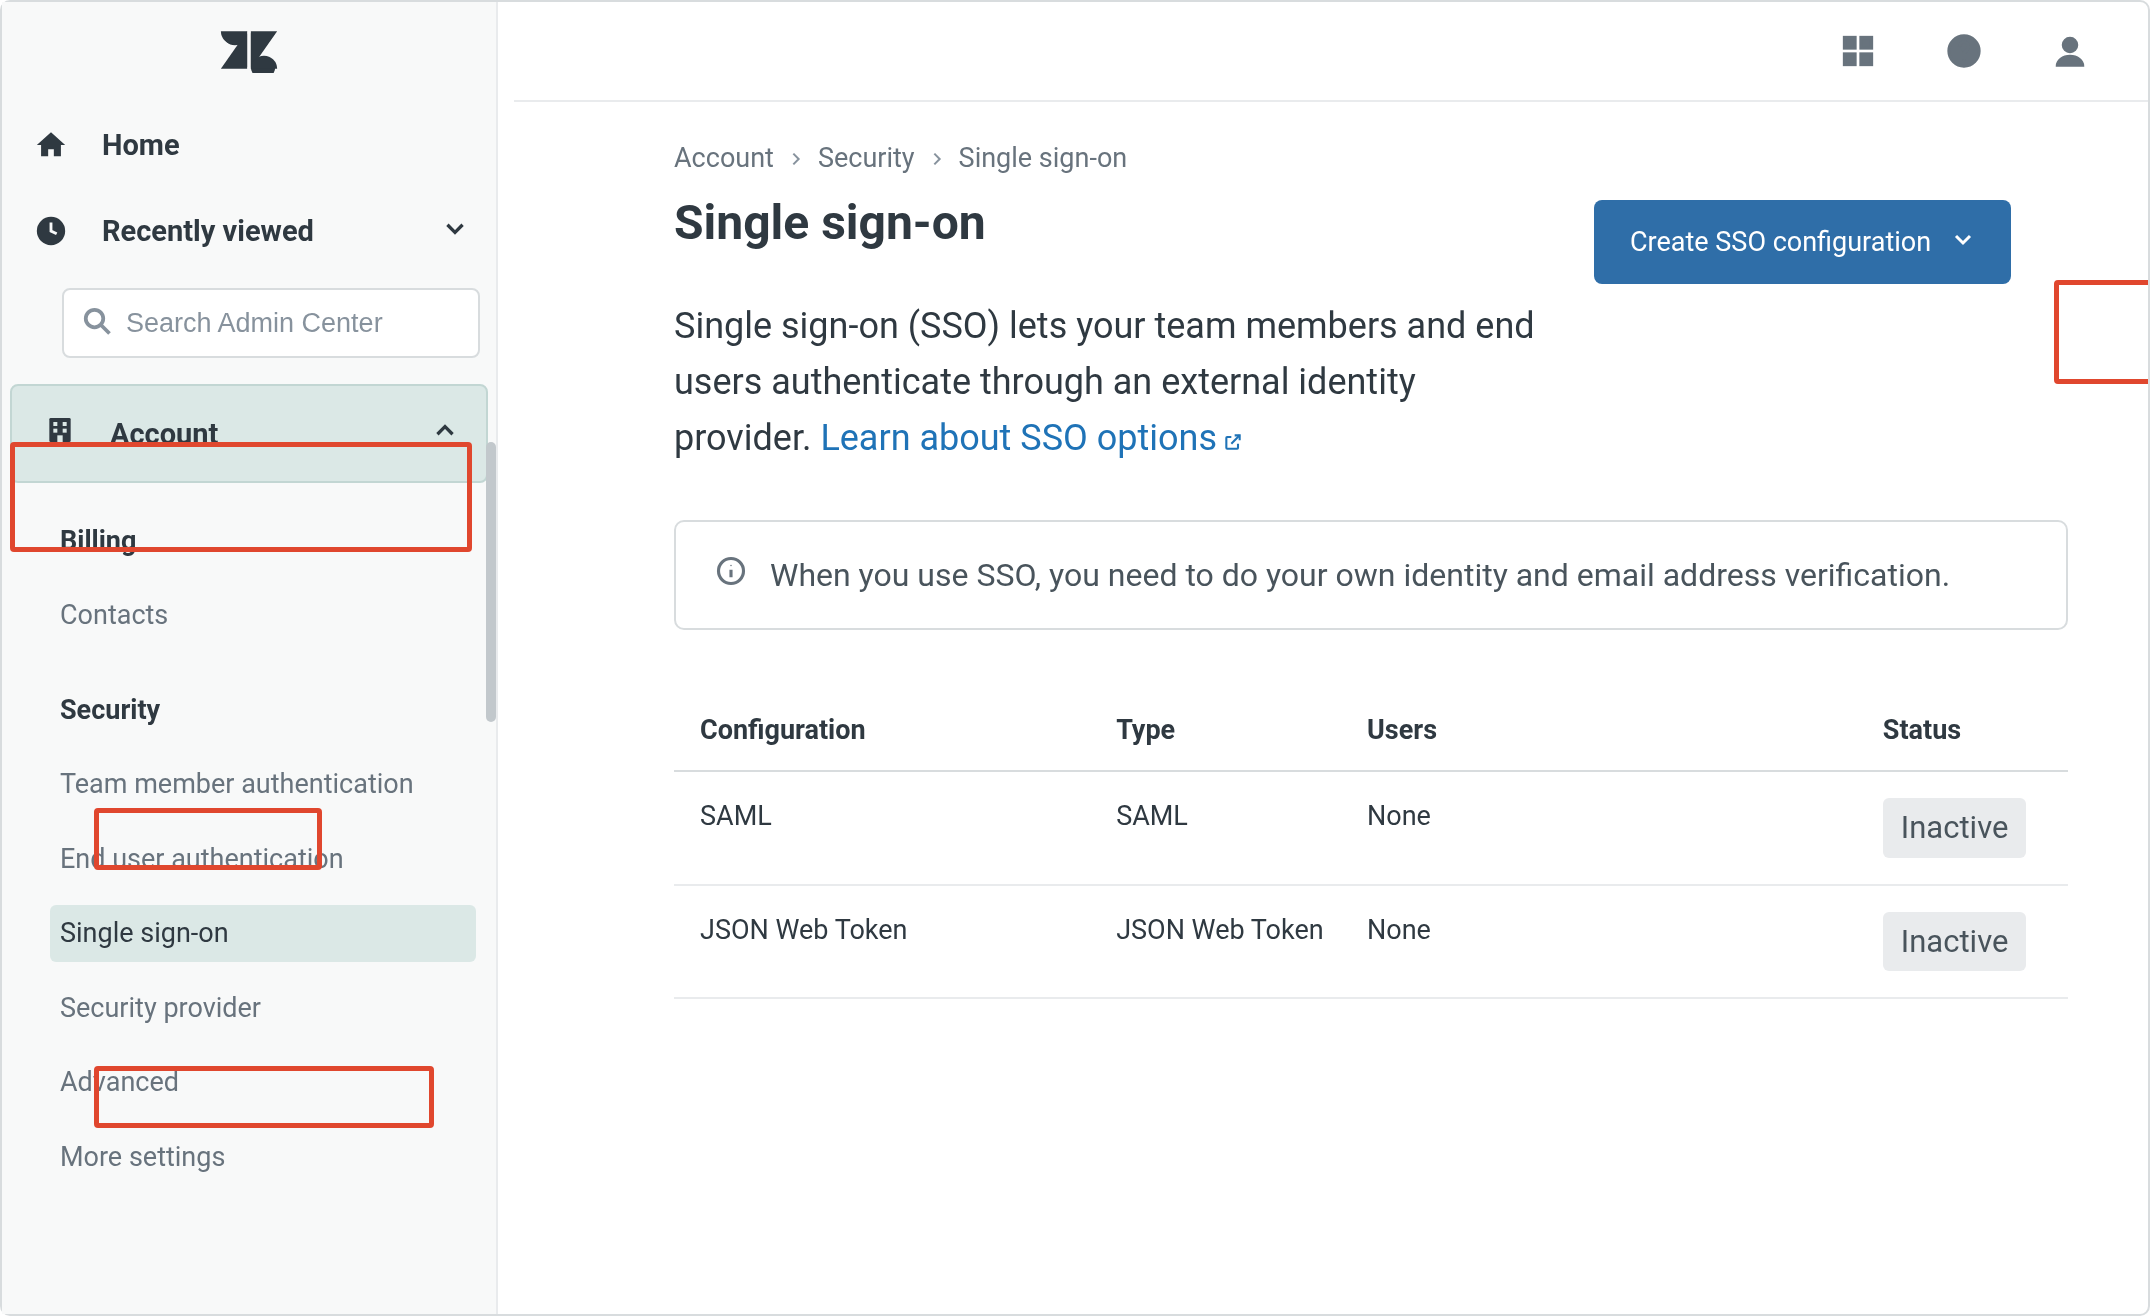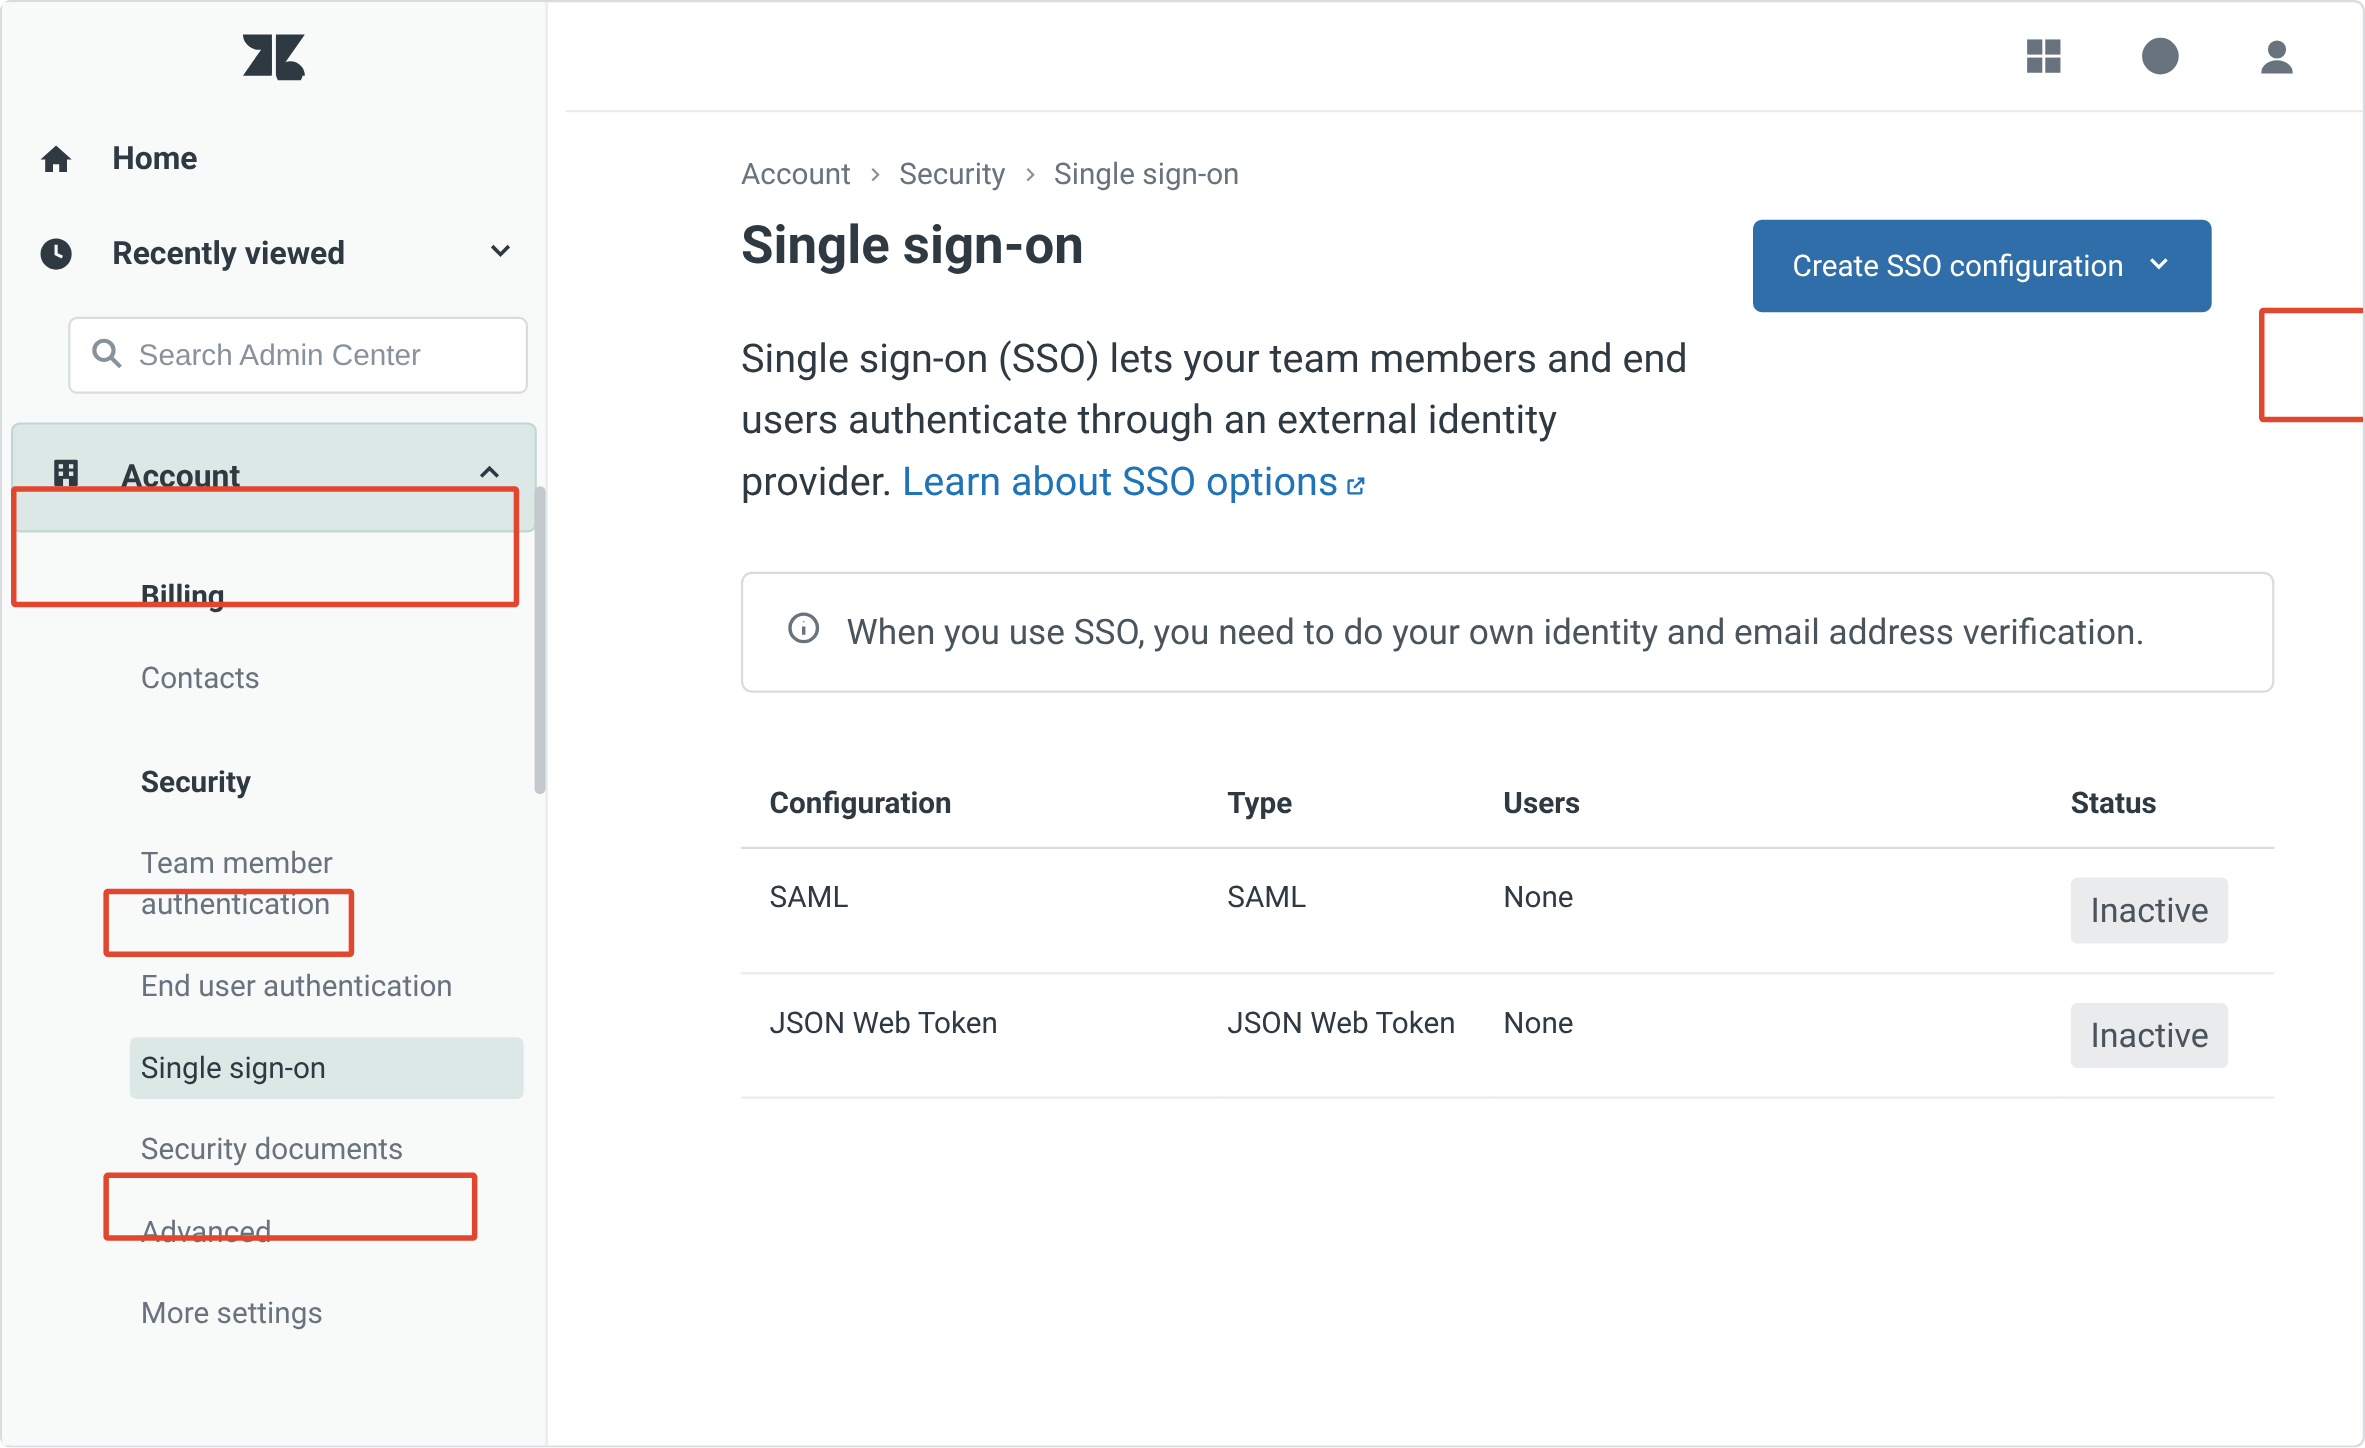--- a/index.html
+++ b/index.html
@@ -94,21 +94,21 @@
     position:absolute;
     border:5px solid #e0472e;
     border-radius:4px;
     pointer-events:none;
   }
   .hl-account { left:8px; top:440px; width:462px; height:110px; }
   .hl-security { left:92px; top:806px; width:228px; height:62px; }
   .hl-sso { left:92px; top:1064px; width:340px; height:62px; }
   .hl-create-btn { left:1540px; top:178px; width:468px; height:104px; }
 
-  .sub-list { padding: 30px 20px 20px 116px; display:flex; flex-direction:column; gap:18px; }
+  .sub-list { padding: 30px 20px 20px 48px; display:flex; flex-direction:column; gap:18px; }
   .sub-item {
     font-size:27px;
     color:#68737d;
     padding:10px 10px;
     border-radius:6px;
     cursor:pointer;
     line-height:1.35;
   }
   .sub-item.strong { color:#2f3941; font-weight:700; }
   .sub-item.active {
@@ -296,21 +296,21 @@
       </span>
     </div>
 
     <div class="sub-list">
       <div class="sub-item strong">Billing</div>
       <div class="sub-item">Contacts</div>
       <div class="sub-item strong" style="margin-top:20px;">Security</div>
       <div class="sub-item">Team member authentication</div>
       <div class="sub-item">End user authentication</div>
       <div class="sub-item active">Single sign-on</div>
-      <div class="sub-item">Security documents</div>
+      <div class="sub-item">Security provider</div>
       <div class="sub-item">Advanced</div>
       <div class="sub-item">More settings</div>
     </div>
 
     <div class="sidebar-scroll-indicator"></div>
 
     <div class="highlight-box hl-account"></div>
     <div class="highlight-box hl-security"></div>
     <div class="highlight-box hl-sso"></div>
   </aside>

